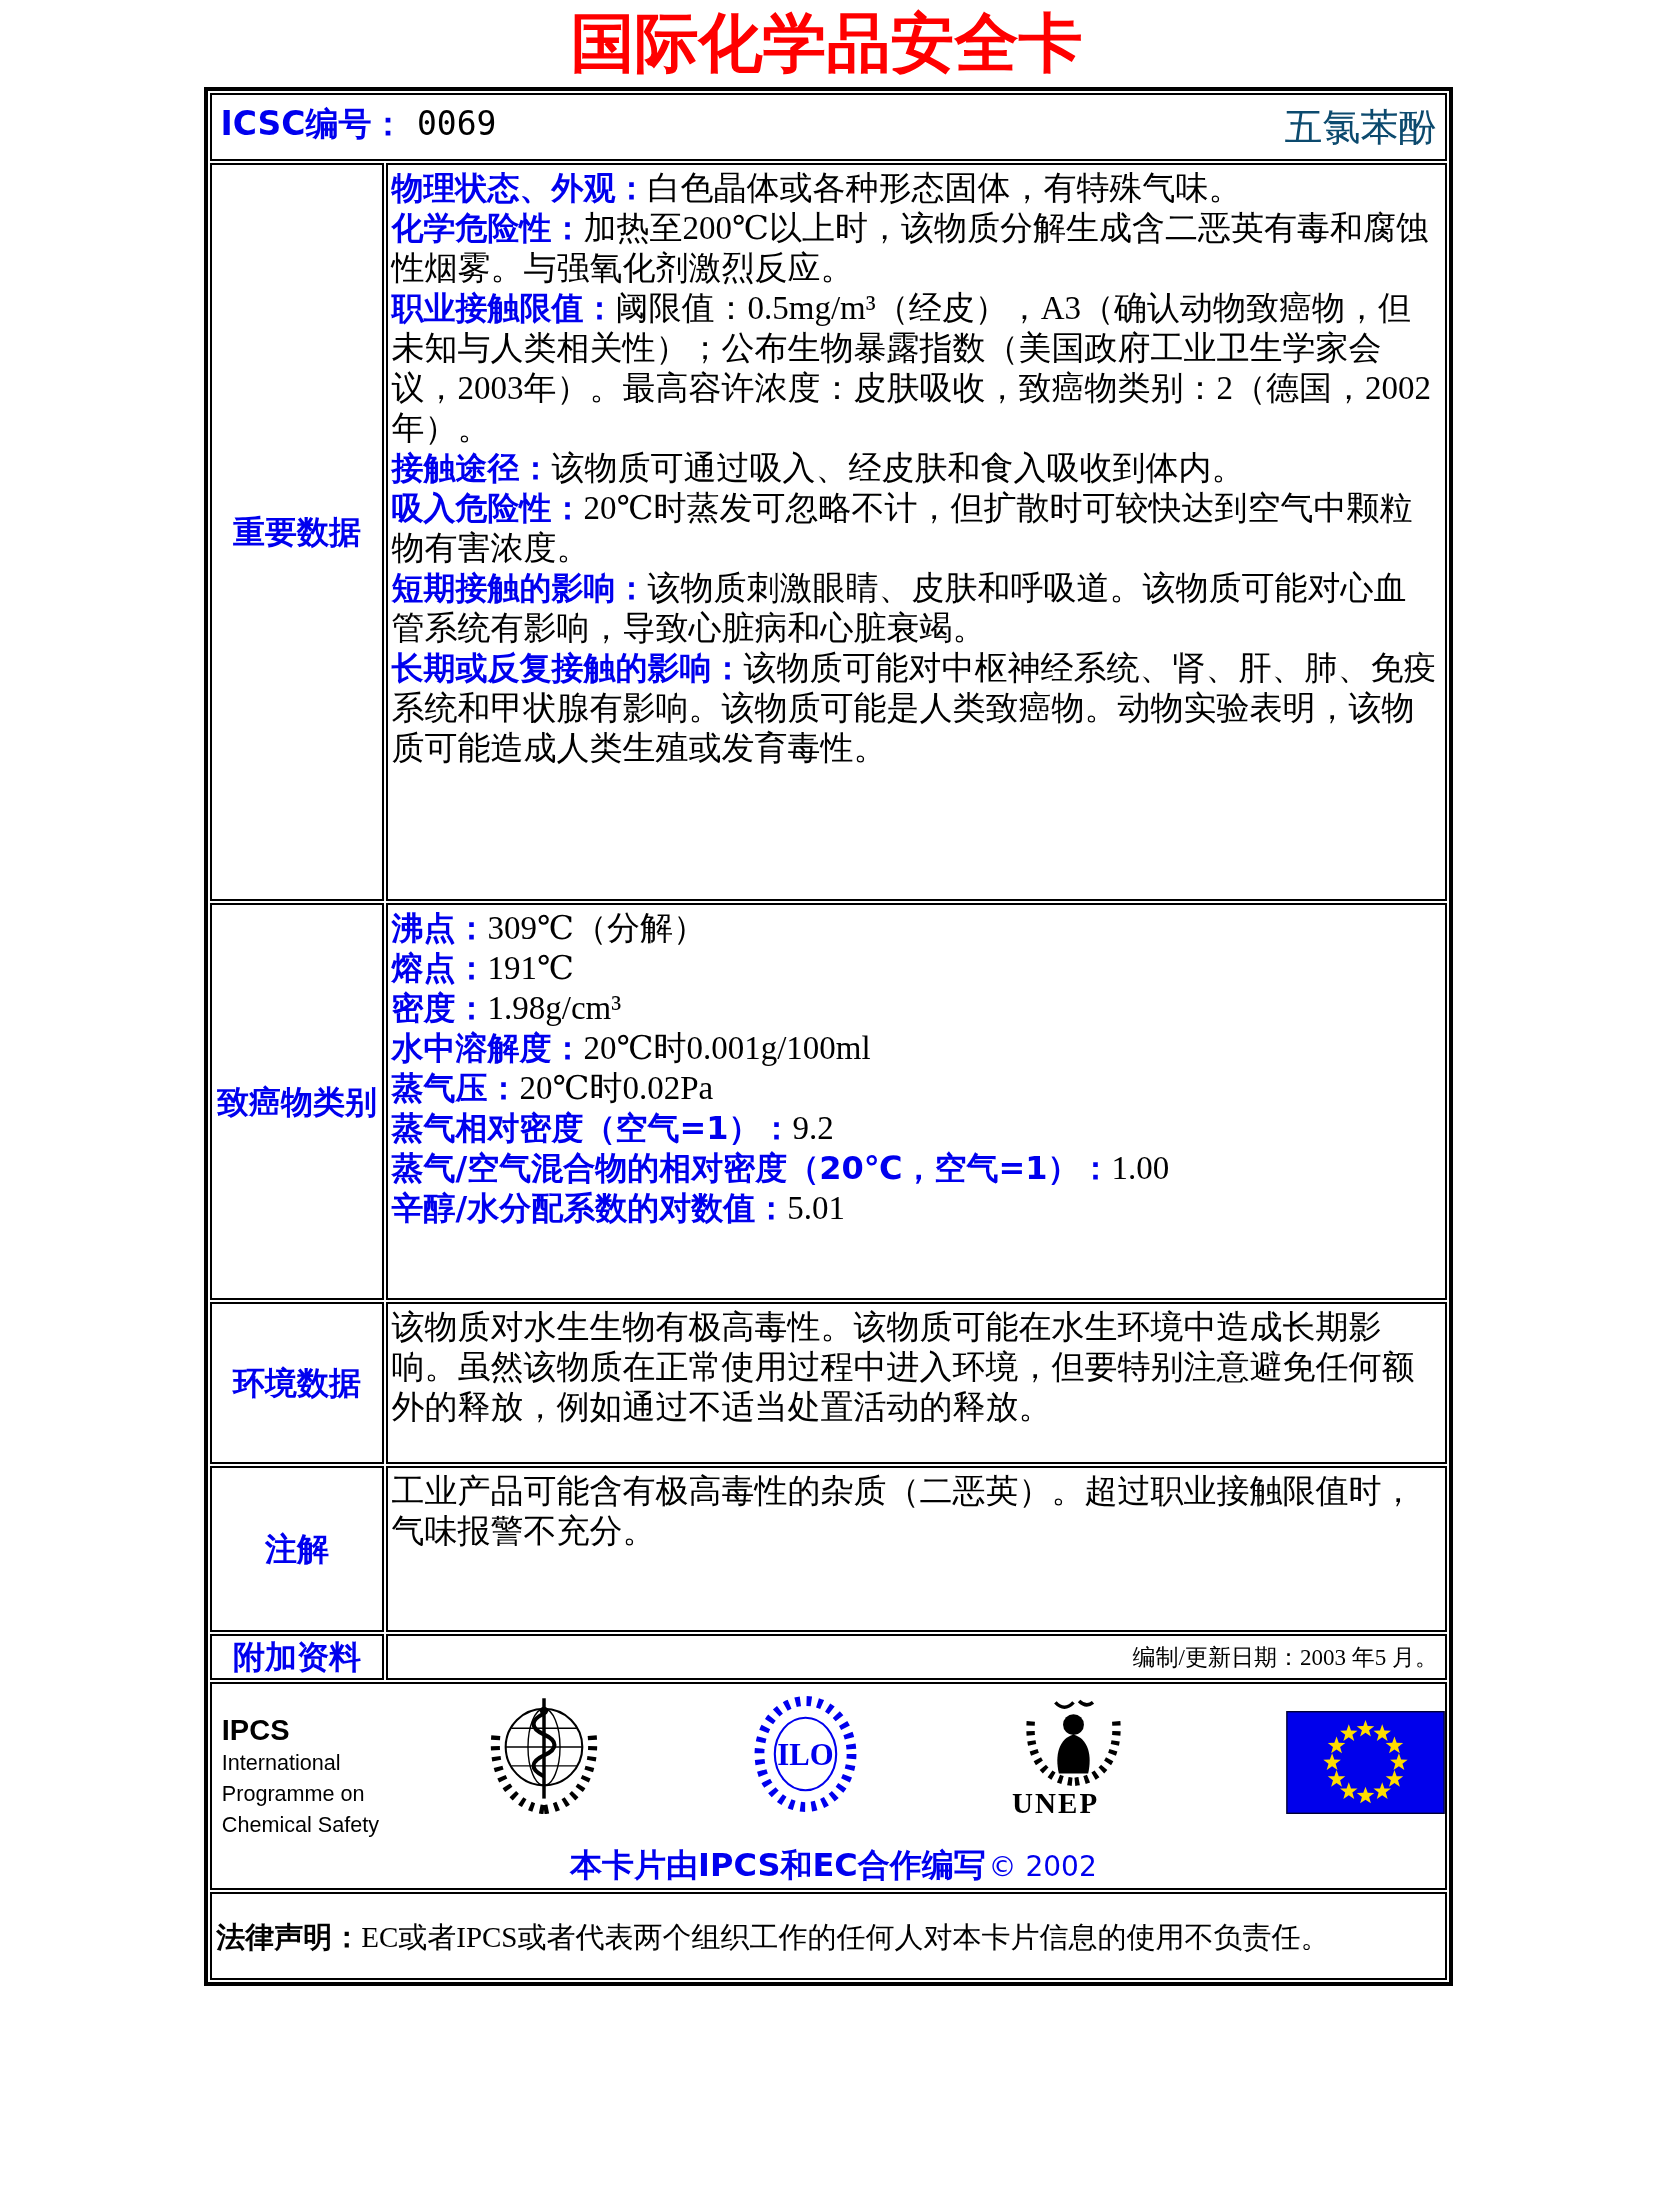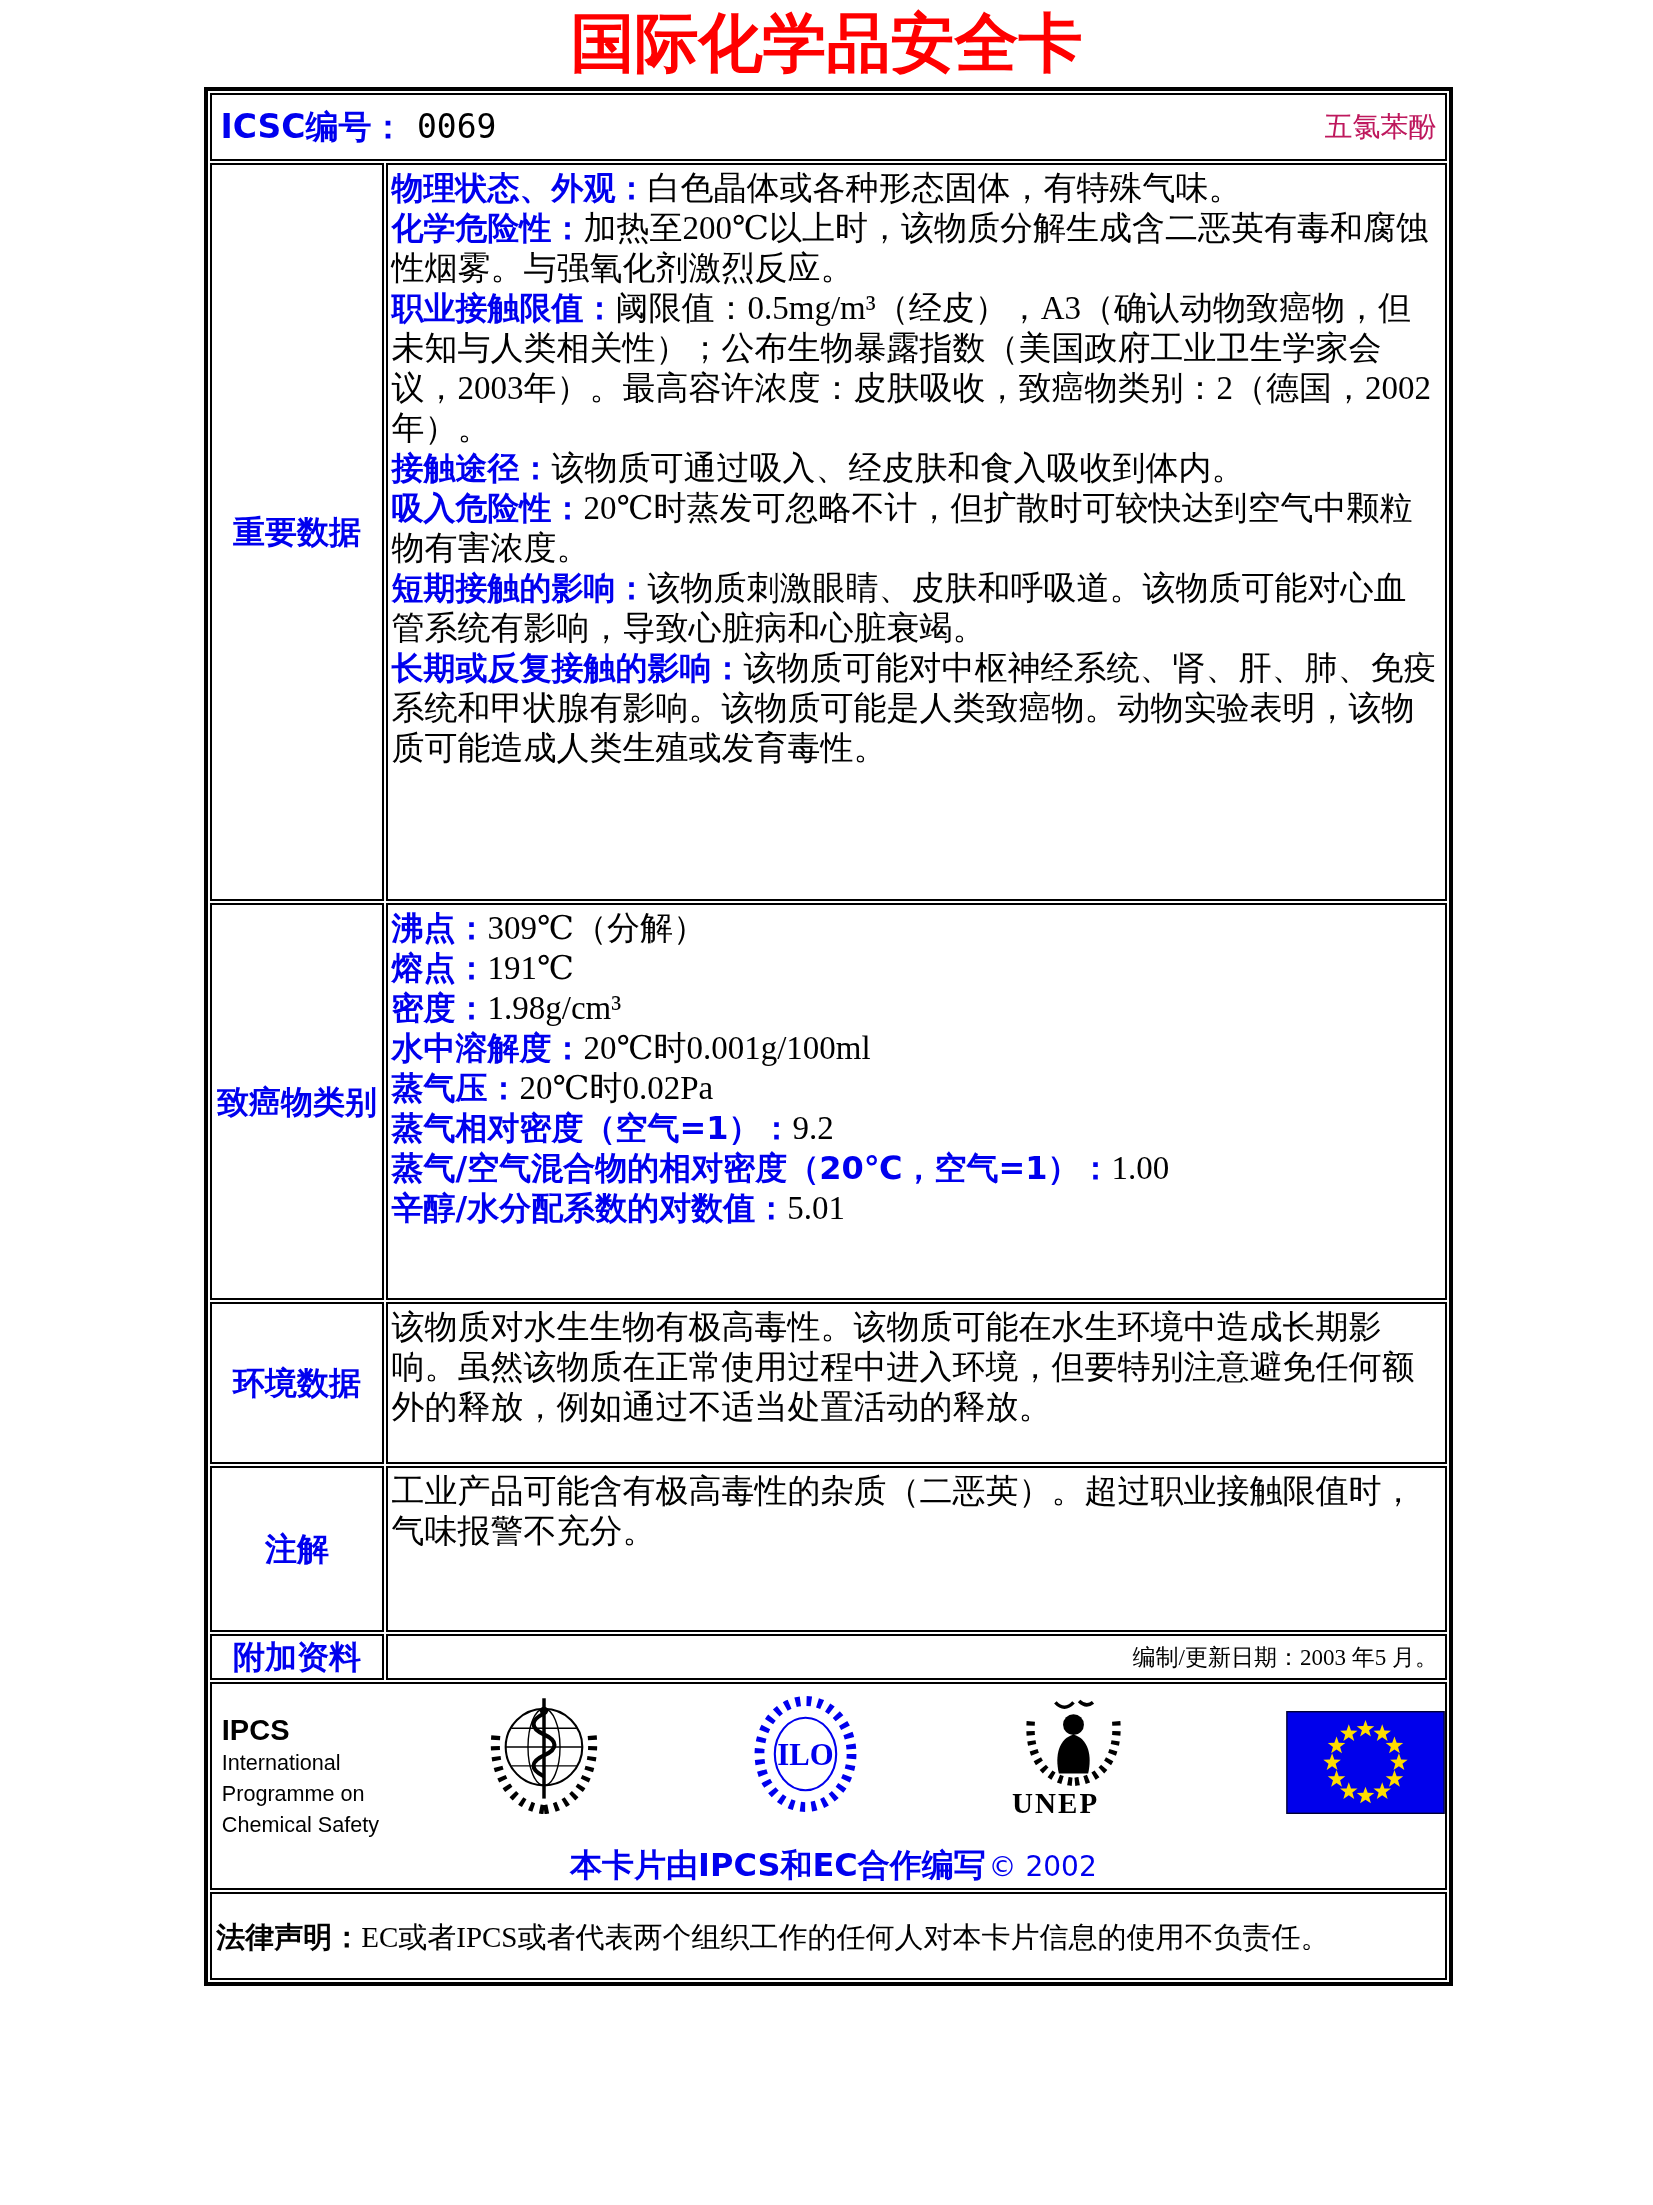--- a/index.html
+++ b/index.html
@@ -10,26 +10,26 @@
          font-family:"DejaVu Sans","Liberation Sans",sans-serif;
          font-weight:bold;font-size:64px;line-height:67px;color:#FF0000;}
 
   table.card{margin:10.5px 0 0 204px;width:1249px;table-layout:fixed;
              border:4.9px solid #000;border-spacing:2.8px;background:#fff;}
   col.c1{width:174px;}
   td.cell{border:2.1px solid #000;background:#fff;box-sizing:border-box;
           vertical-align:top;overflow:hidden;}
 
   td.header-cell{height:68px;vertical-align:middle;padding:0 8.4px;}
-  .header-flex{display:flex;justify-content:space-between;align-items:center;}
+  .header-flex{display:flex;justify-content:space-between;align-items:flex-start;}
   .icsc-label{color:#0000EE;font-weight:bold;font-size:33px;
               font-family:"DejaVu Sans","Liberation Sans",sans-serif;}
   .icsc-num{color:#000;font-size:33px;margin-left:12.5px;
             font-family:"DejaVu Sans Mono","Liberation Mono",monospace;}
-  .chem-name{color:#be185d;font-size:28px;}
+  .chem-name{color:#0c4a6e;font-size:38px;}
 
   td.label-cell{vertical-align:middle;text-align:center;color:#0000EE;
                 font-weight:bold;font-size:32px;line-height:38px;
                 font-family:"DejaVu Sans","Liberation Sans",sans-serif;}
   td.content-cell{padding:2.8px 7px 0 3.5px;font-size:33px;line-height:40px;}
 
   .h-important{height:738px;}
   .h-physical{height:397px;}
   .h-env{height:162px;}
   .h-notes{height:166px;}

